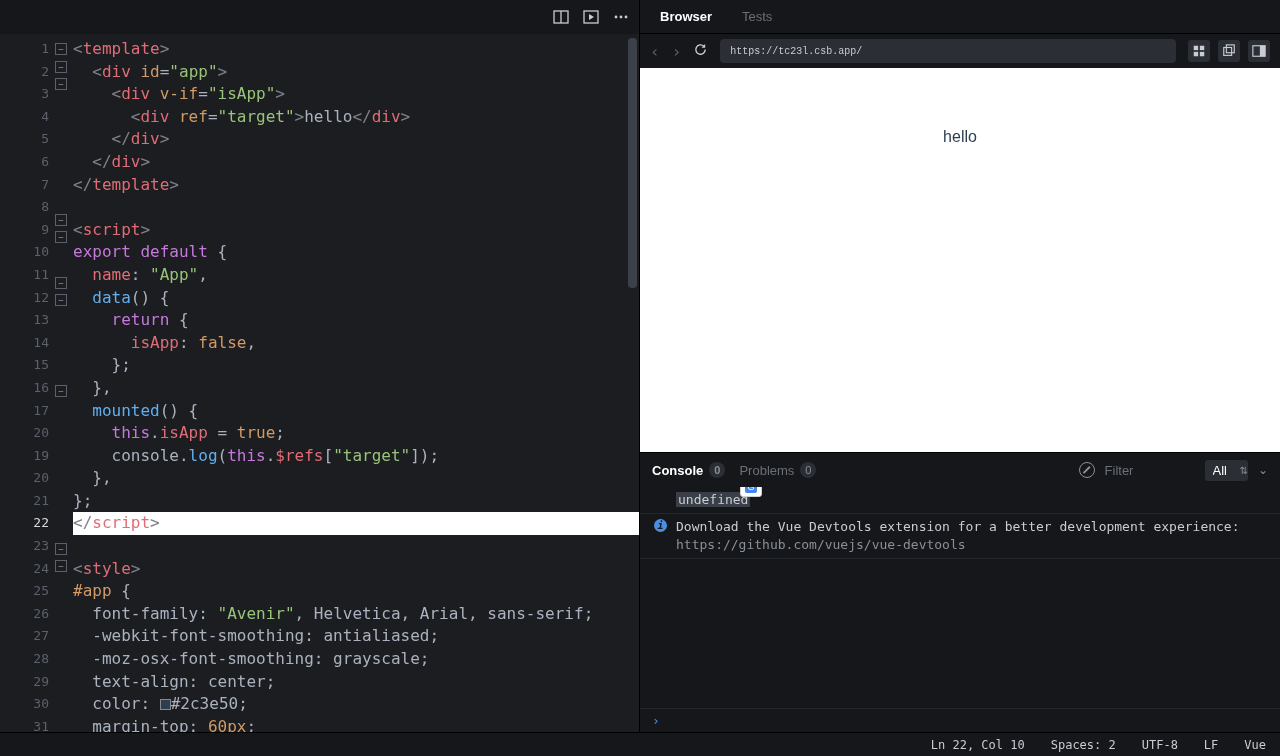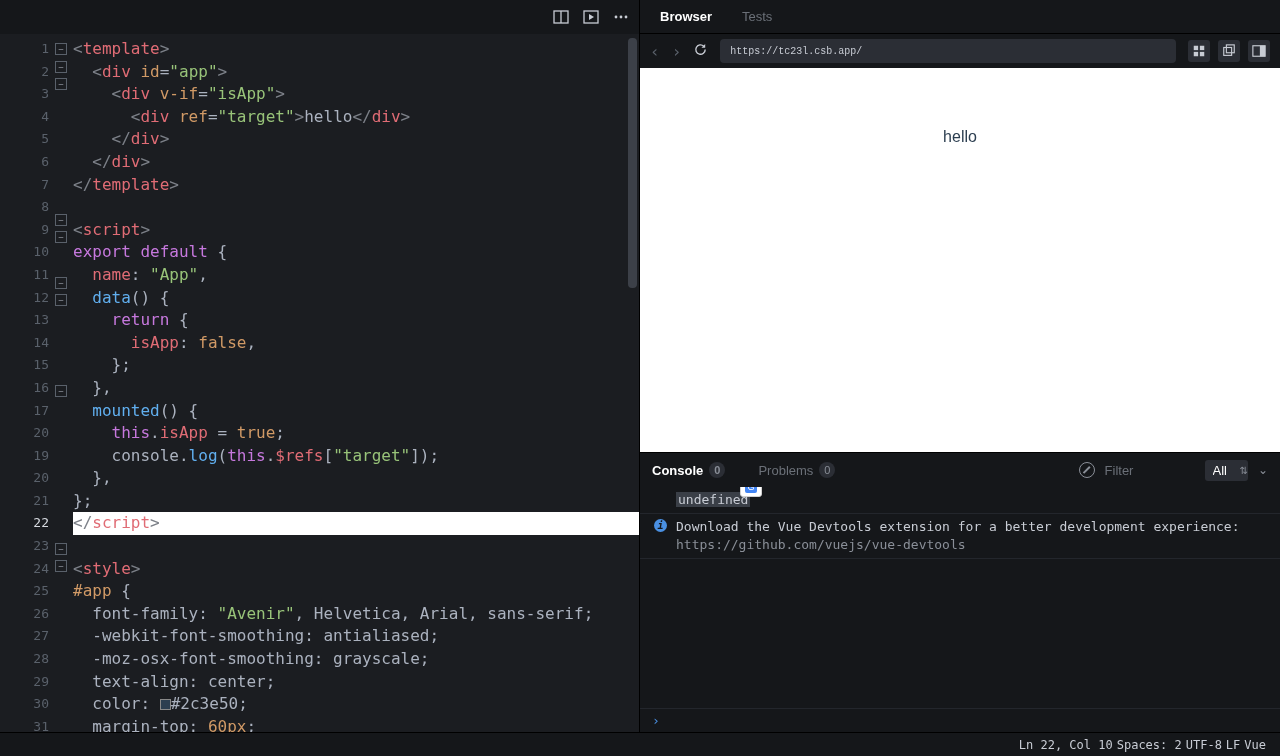--- a/index.html
+++ b/index.html
@@ -1,19 +1,19 @@
 <!DOCTYPE html>
 <html><head>
 <meta charset="utf-8">
 <style>
   * { margin:0; padding:0; box-sizing:border-box; }
   html,body { width:1280px; height:756px; background:#1b1d21; color:#c8ccd4; font-family:Menlo,Consolas,"DejaVu Sans Mono",monospace; font-size:13px; overflow:hidden; }
   .root { display:flex; flex-direction:column; width:100%; height:100%; }
   .top { flex:1; display:flex; min-height:0; }
-  .statusbar { height:24px; background:#15171a; display:flex; justify-content:flex-end; align-items:center; gap:4px; padding:0 14px; color:#c8ccd4; font-size:12px; border-top:1px solid #000; }
+  .statusbar { height:24px; background:#15171a; display:flex; justify-content:flex-end; align-items:center; gap:26px; padding:0 14px; color:#c8ccd4; font-size:12px; border-top:1px solid #000; }
   .statusbar span { white-space:nowrap; }
 
   
   .editor-pane { width:640px; display:flex; flex-direction:column; background:#1b1d21; border-right:1px solid #000; }
   .tabs-row { height:34px; display:flex; align-items:center; background:#15171a; }
   .tab { height:34px; display:flex; align-items:center; gap:8px; padding:0 12px; background:#1b1d21; border-right:1px solid #000; }
   .vue-icon { width:14px; height:14px; }
   .tab-close { color:#8a8f98; cursor:pointer; font-size:14px; margin-left:4px; }
   .tabs-right { margin-left:auto; display:flex; gap:14px; padding-right:10px; color:#c8ccd4; }
   .icon-btn { cursor:pointer; display:flex; align-items:center; }
@@ -45,21 +45,21 @@
   .url-input { flex:1; height:24px; background:#2b2e35; border:none; border-radius:4px; color:#c8ccd4; padding:0 10px; font-size:10px; font-family:Liberation Mono, monospace; outline:none; }
   .url-right { display:flex; gap:8px; }
   .url-right .sq { width:22px; height:22px; background:#2b2e35; border-radius:3px; display:flex; align-items:center; justify-content:center; color:#c8ccd4; cursor:pointer; }
 
   .preview { flex:1; background:#fff; color:#2c3e50; font-family:Avenir,Helvetica,Arial,sans-serif; text-align:center; padding-top:60px; font-size:16px; }
 
   .console { height:280px; background:#15171a; display:flex; flex-direction:column; border-top:1px solid #000; }
   .console-hdr { height:34px; display:flex; align-items:center; gap:10px; padding:0 12px; font-family:-apple-system,Helvetica,Arial,sans-serif; font-size:13px; }
   .ch-tab { display:flex; align-items:center; gap:6px; cursor:pointer; }
   .ch-tab.active { color:#fff; font-weight:600; }
-  .ch-tab.inactive { color:#6b7078; margin-left:23px; }
+  .ch-tab.inactive { color:#6b7078; margin-left:4px; }
   .badge { background:#2b2e35; color:#8a8f98; border-radius:8px; min-width:16px; height:16px; font-size:11px; display:flex; align-items:center; justify-content:center; padding:0 5px; }
   .ch-spacer { flex:1; }
   .clear-icon { color:#8a8f98; cursor:pointer; width:16px; height:16px; border:1.5px solid #8a8f98; border-radius:50%; position:relative; }
   .clear-icon::after { content:""; position:absolute; left:2px; top:6px; width:9px; height:1.5px; background:#8a8f98; transform:rotate(-45deg); }
   .filter-input { width:90px; background:transparent; border:none; color:#c8ccd4; font-size:13px; outline:none; }
   .filter-input::placeholder{color:#6b7078;}
   .sel { background:#2b2e35; color:#fff; border:none; padding:3px 20px 3px 8px; font-size:13px; border-radius:3px; appearance:none; font-family:inherit; }
   .sel-wrap{position:relative;display:flex;align-items:center;gap:10px;}
   .sel-caret{color:#8a8f98;margin-left:-18px;pointer-events:none;font-size:10px;}
   .chev { color:#8a8f98; cursor:pointer; font-size:12px; }

